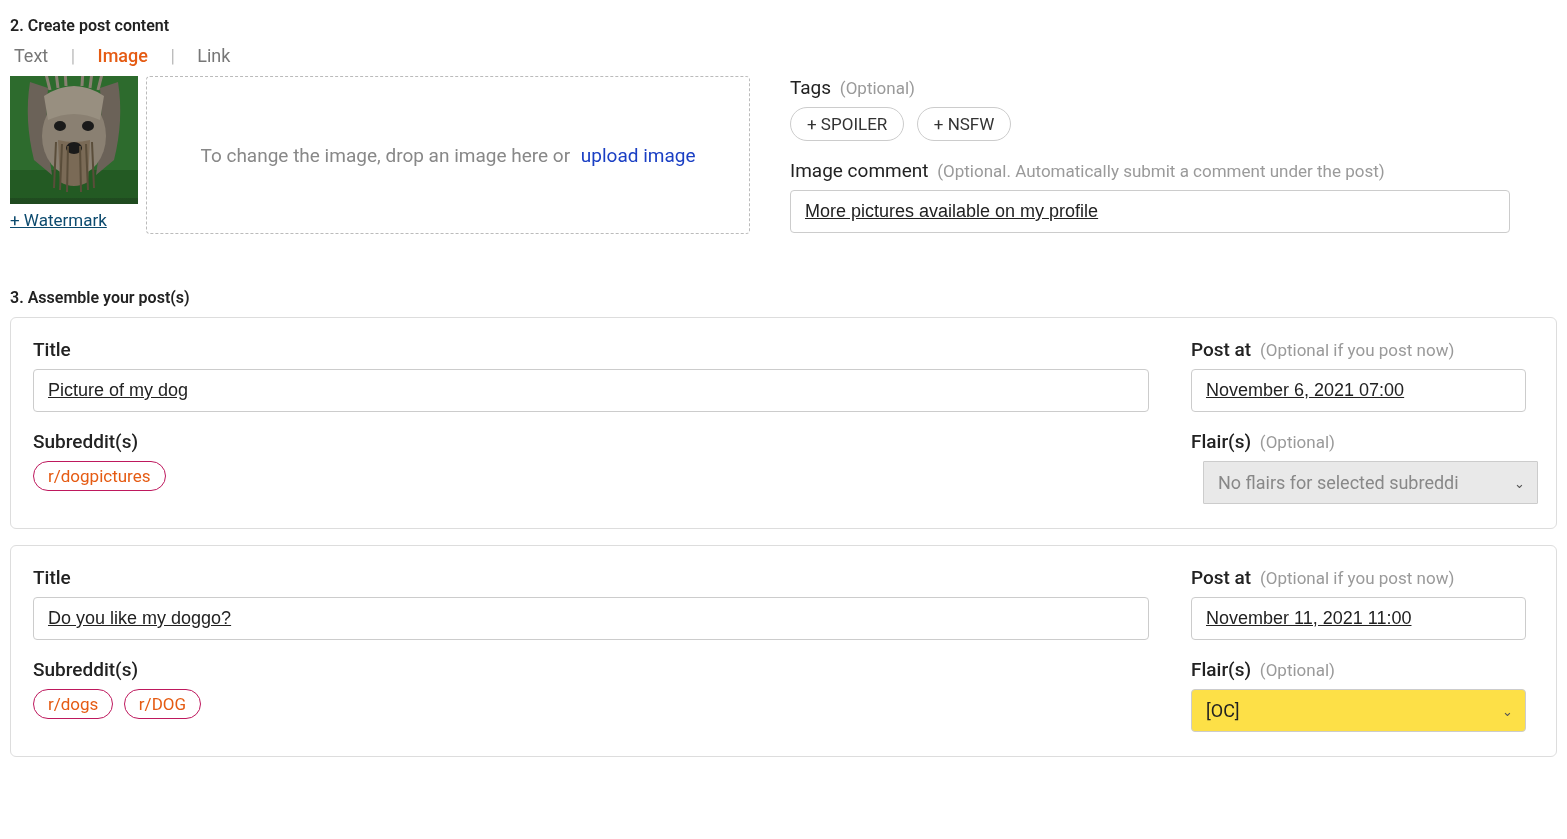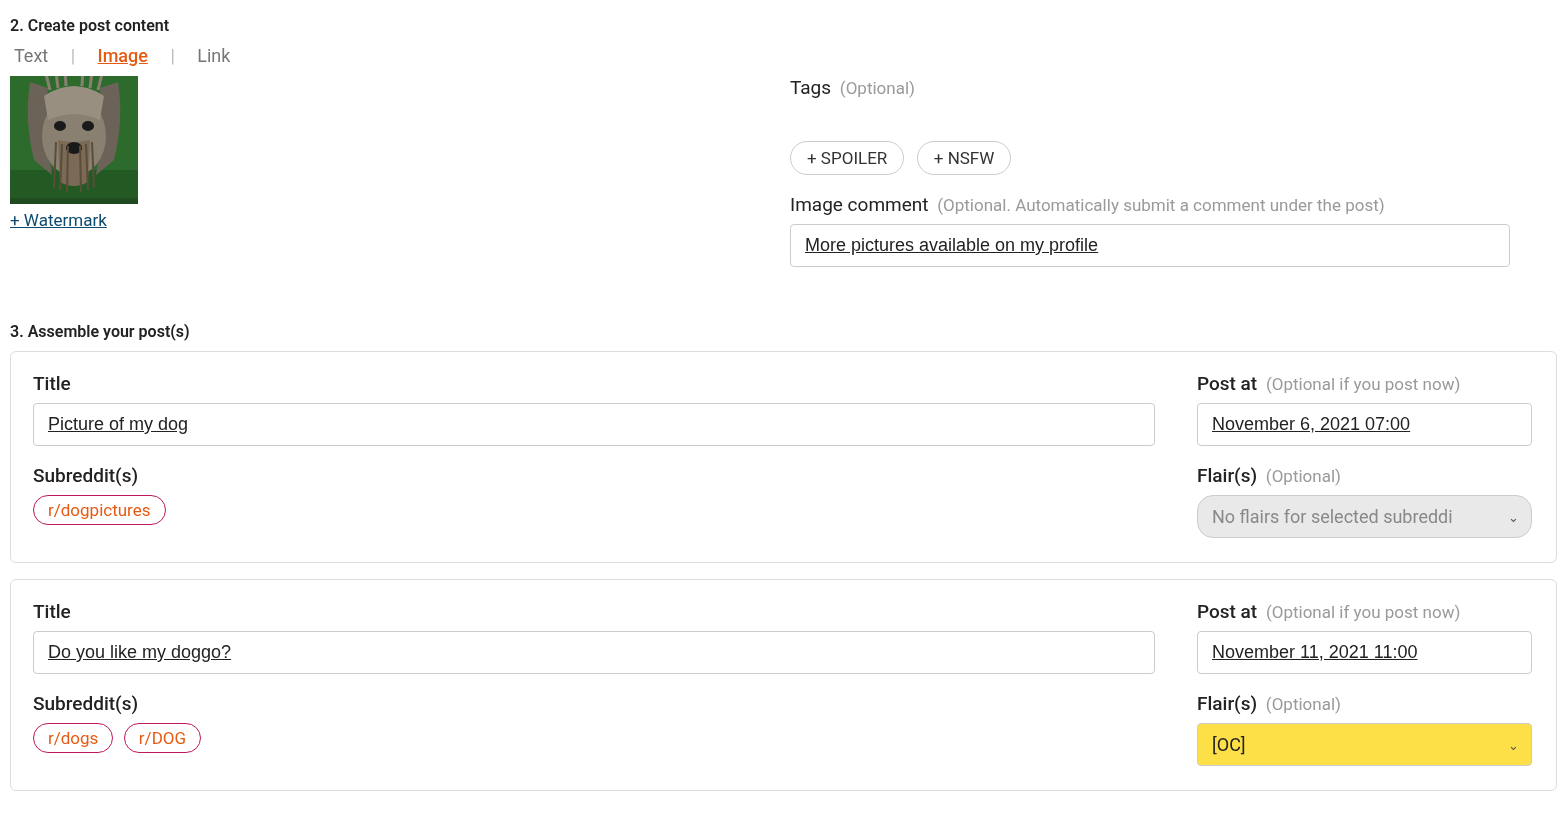--- a/index.html
+++ b/index.html
@@ -26,21 +26,20 @@
     display: inline-block;
     padding: 0 4px;
   }
   .tab-sep {
     color: #bbb;
     padding: 0 14px !important;
   }
   .tab-active {
     color: #e55b13;
     font-weight: 500;
-    text-decoration: underline;
   }
   .content-row {
     display: flex;
     gap: 40px;
     align-items: flex-start;
   }
   .left-col {
     display: flex;
     align-items: flex-start;
     gap: 6px;
@@ -102,41 +101,40 @@
   }
   .tag-pill {
     display: inline-block;
     border: 1px solid #ccc;
     border-radius: 20px;
     padding: 6px 16px;
     font-size: 17px;
     color: #333;
     margin-right: 8px;
     cursor: pointer;
-    margin-top: 34px;
   }
   .group {
     margin-bottom: 18px;
   }
   .text-input {
     width: 100%;
     border: 1px solid #ccc;
     border-radius: 4px;
     padding: 10px 14px;
     font-size: 18px;
     color: #222;
     outline: none;
     background: #fff;
     text-decoration: underline;
   }
   .text-input-wide { width: 720px; }
   .post-card {
     border: 1px solid #ddd;
     border-radius: 6px;
-    padding: 20px 24px 24px 22px;
+    padding: 20px 30px 24px 22px;
     margin-bottom: 16px;
   }
   .post-row {
     display: flex;
     gap: 42px;
     align-items: flex-start;
   }
   .post-main {
     flex: 1;
   }
@@ -167,29 +165,30 @@
   }
   .tz-note {
     font-size: 15px;
     color: #555;
     margin-top: 6px;
   }
   .tz-note b { font-weight: 600; }
   .select-disabled {
     width: 100%;
     border: 1px solid #ccc;
-    border-radius: 16px;
+    border-radius: 1px;
     background: #e9e9e9;
     color: #888;
     padding: 10px 40px 10px 14px;
     font-size: 18px;
     position: relative;
     white-space: nowrap;
     overflow: hidden;
     text-overflow: clip;
+    margin-left: 12px;
   }
   .select-enabled {
     width: 100%;
     border: 1px solid #ccc;
     border-radius: 4px;
     background: #fde047;
     color: #222;
     padding: 10px 40px 10px 14px;
     font-size: 18px;
     position: relative;
@@ -231,20 +230,26 @@
           <ellipse cx="50" cy="56" rx="6" ry="5" fill="#1a1a1a"></ellipse>
           <ellipse cx="78" cy="56" rx="6" ry="5" fill="#1a1a1a"></ellipse>
           <path d="M48,70 Q64,74 80,70 L78,112 Q64,120 50,112 Z" fill="#7a6a56"></path>
           <ellipse cx="64" cy="78" rx="8" ry="6" fill="#1a1a1a"></ellipse>
           <path d="M46,72 L44,118 M52,74 L50,120 M58,76 L57,122 M70,76 L71,122 M76,74 L78,120 M82,72 L84,118" stroke="#5a4d3a" stroke-width="2" fill="none"></path>
           <path d="M40,20 L36,4 M48,18 L46,2 M56,16 L55,0 M72,16 L73,0 M80,18 L82,2 M88,20 L92,4" stroke="#8a8072" stroke-width="3" fill="none"></path>
         </svg>
       </div>
       <a class="watermark-link">+ Watermark</a>
     </div>
+    <div class="dropzone">
+      <span>
+        <span>To change the image, drop an image here or</span>
+        <span class="upload-link">upload image</span>
+      </span>
+    </div>
   </div>
 
   <div class="right-col">
     <div class="group">
       <div class="label-line">
         <span>Tags</span>
         <span class="optional">(Optional)</span>
       </div>
       <span class="tag-pill">+ SPOILER</span>
       <span class="tag-pill">+ NSFW</span>

